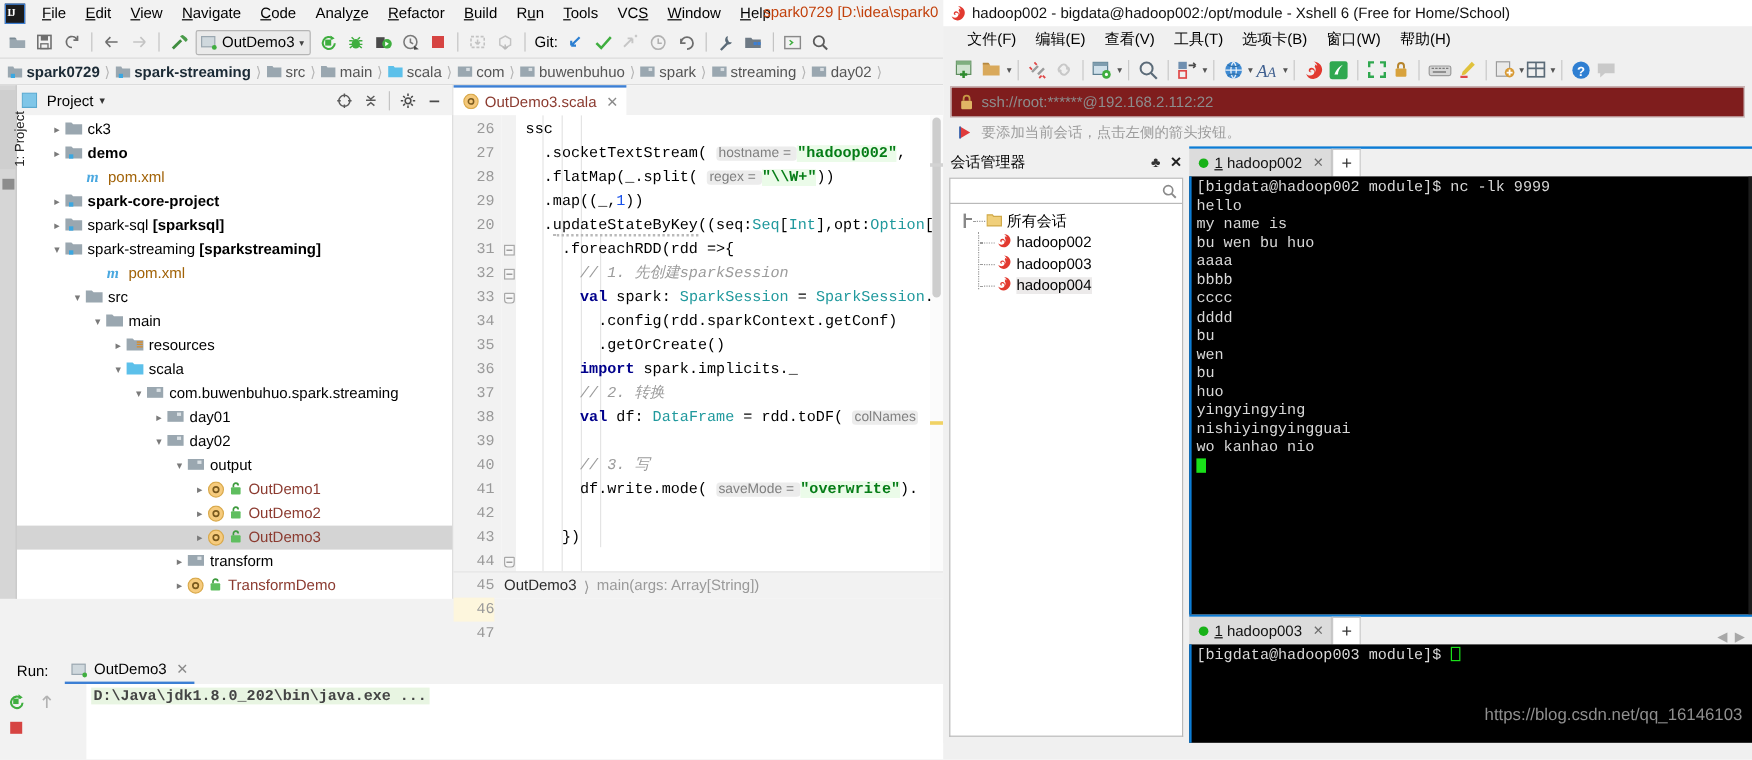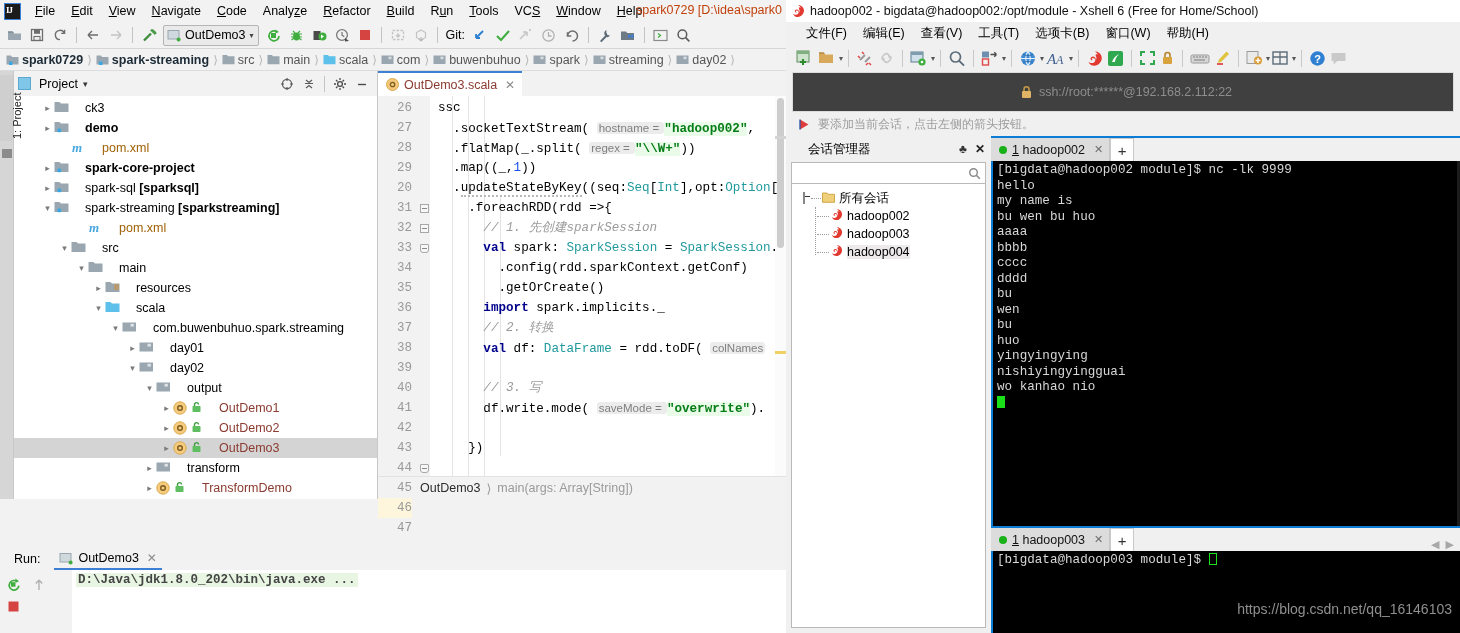--- a/index.html
+++ b/index.html
@@ -94,21 +94,21 @@
     padding:0 4px; flex:none;
   }
   .proj-head-title { font-size:12.5px; margin-left:8px; color:#000;}
   .proj-head-caret { margin-left:5px; color:#333; font-size:9px; }
   .proj-head-spacer { flex:1; }
   .tree { flex:1; overflow:hidden; position:relative; padding-top:2px; font-size:12.5px; }
   .trow { height:20px; display:flex; align-items:center; white-space:nowrap; }
   .trow.sel { background:#d4d4d4; }
   .tw { display:inline-block; flex:none; }
   .arr { width:13px; text-align:center; color:#7a7a7a; font-size:9px; flex:none; }
-  .tlabel { margin-left:16px; color:#000; }
+  .tlabel { margin-left:4px; color:#000; }
   .tlabel.bold { font-weight:bold; }
   .tlabel.maven { color:#a16207; }
   .tlabel.cls { color:#8b3a2f; }
   .ico { width:15px; height:15px; flex:none; position:relative; }
 
   
   .editor-wrap { flex:1; display:flex; flex-direction:column; min-width:0; background:#fff;}
   .tabstrip { height:25px; background:#f2f2f2; display:flex; align-items:flex-end; flex:none; }
   .etab {
     height:25px; background:#fff; border-top:2px solid #3c7fd4;
@@ -196,32 +196,32 @@
   }
   .xmenu { padding:2px 8px; font-size:12.5px; white-space:nowrap; }
   .xtoolbar {
     height:28px; display:flex; align-items:center; background:#f0f0f0;
     padding-left:8px; gap:0px;
   }
   .xtb { height:24px; display:flex; align-items:center; justify-content:center; padding:0 2px; flex:none;}
   .xcaret { font-size:8px; color:#555; margin-left:1px; }
   .xsep { width:1px; height:17px; background:#c9c9c9; margin:0 5px; flex:none;}
   .xaddr {
-    height:40px; margin:0 6px; background:#404040; border:1px solid #dcdcdc;
-    display:flex; align-items:center; padding-left:6px; gap:6px;justify-content:center;
+    height:26px; margin:0 6px; background:#7f1d1d; border:1px solid #dcdcdc;
+    display:flex; align-items:center; padding-left:6px; gap:6px;
   }
   .xaddr-text { color:#8d8d8d; font-size:12.5px; }
   .xnotice {
     height:24px; display:flex; align-items:center; gap:7px; padding-left:12px;
     background:#f0f0f0;
   }
   .xnotice-text { color:#9c9c9c; font-size:12px; }
   .xcontent { position:relative; height:497px; display:flex; background:#f0f0f0;}
   .sessmgr { width:205px; flex:none; display:flex; flex-direction:column; }
-  .sessmgr-head { height:26px; display:flex; align-items:center; padding:0 6px;margin-left:16px; }
+  .sessmgr-head { height:26px; display:flex; align-items:center; padding:0 6px; }
   .sessmgr-title { font-size:12.5px; flex:1; }
   .pin { font-size:12px; color:#333; margin-right:8px; }
   .xclose { font-size:12px; color:#222; font-weight:bold; }
   .sess-search {
     height:22px; margin:0 5px; background:#fff; border:1px solid #b9b9b9;
     display:flex; align-items:center; justify-content:flex-end; padding-right:4px;
   }
   .sess-tree {
     flex:1; background:#fff; border:1px solid #b9b9b9; border-top:none;
     margin:0 5px 5px 5px; padding:5px 0 0 6px; font-size:12.5px;

